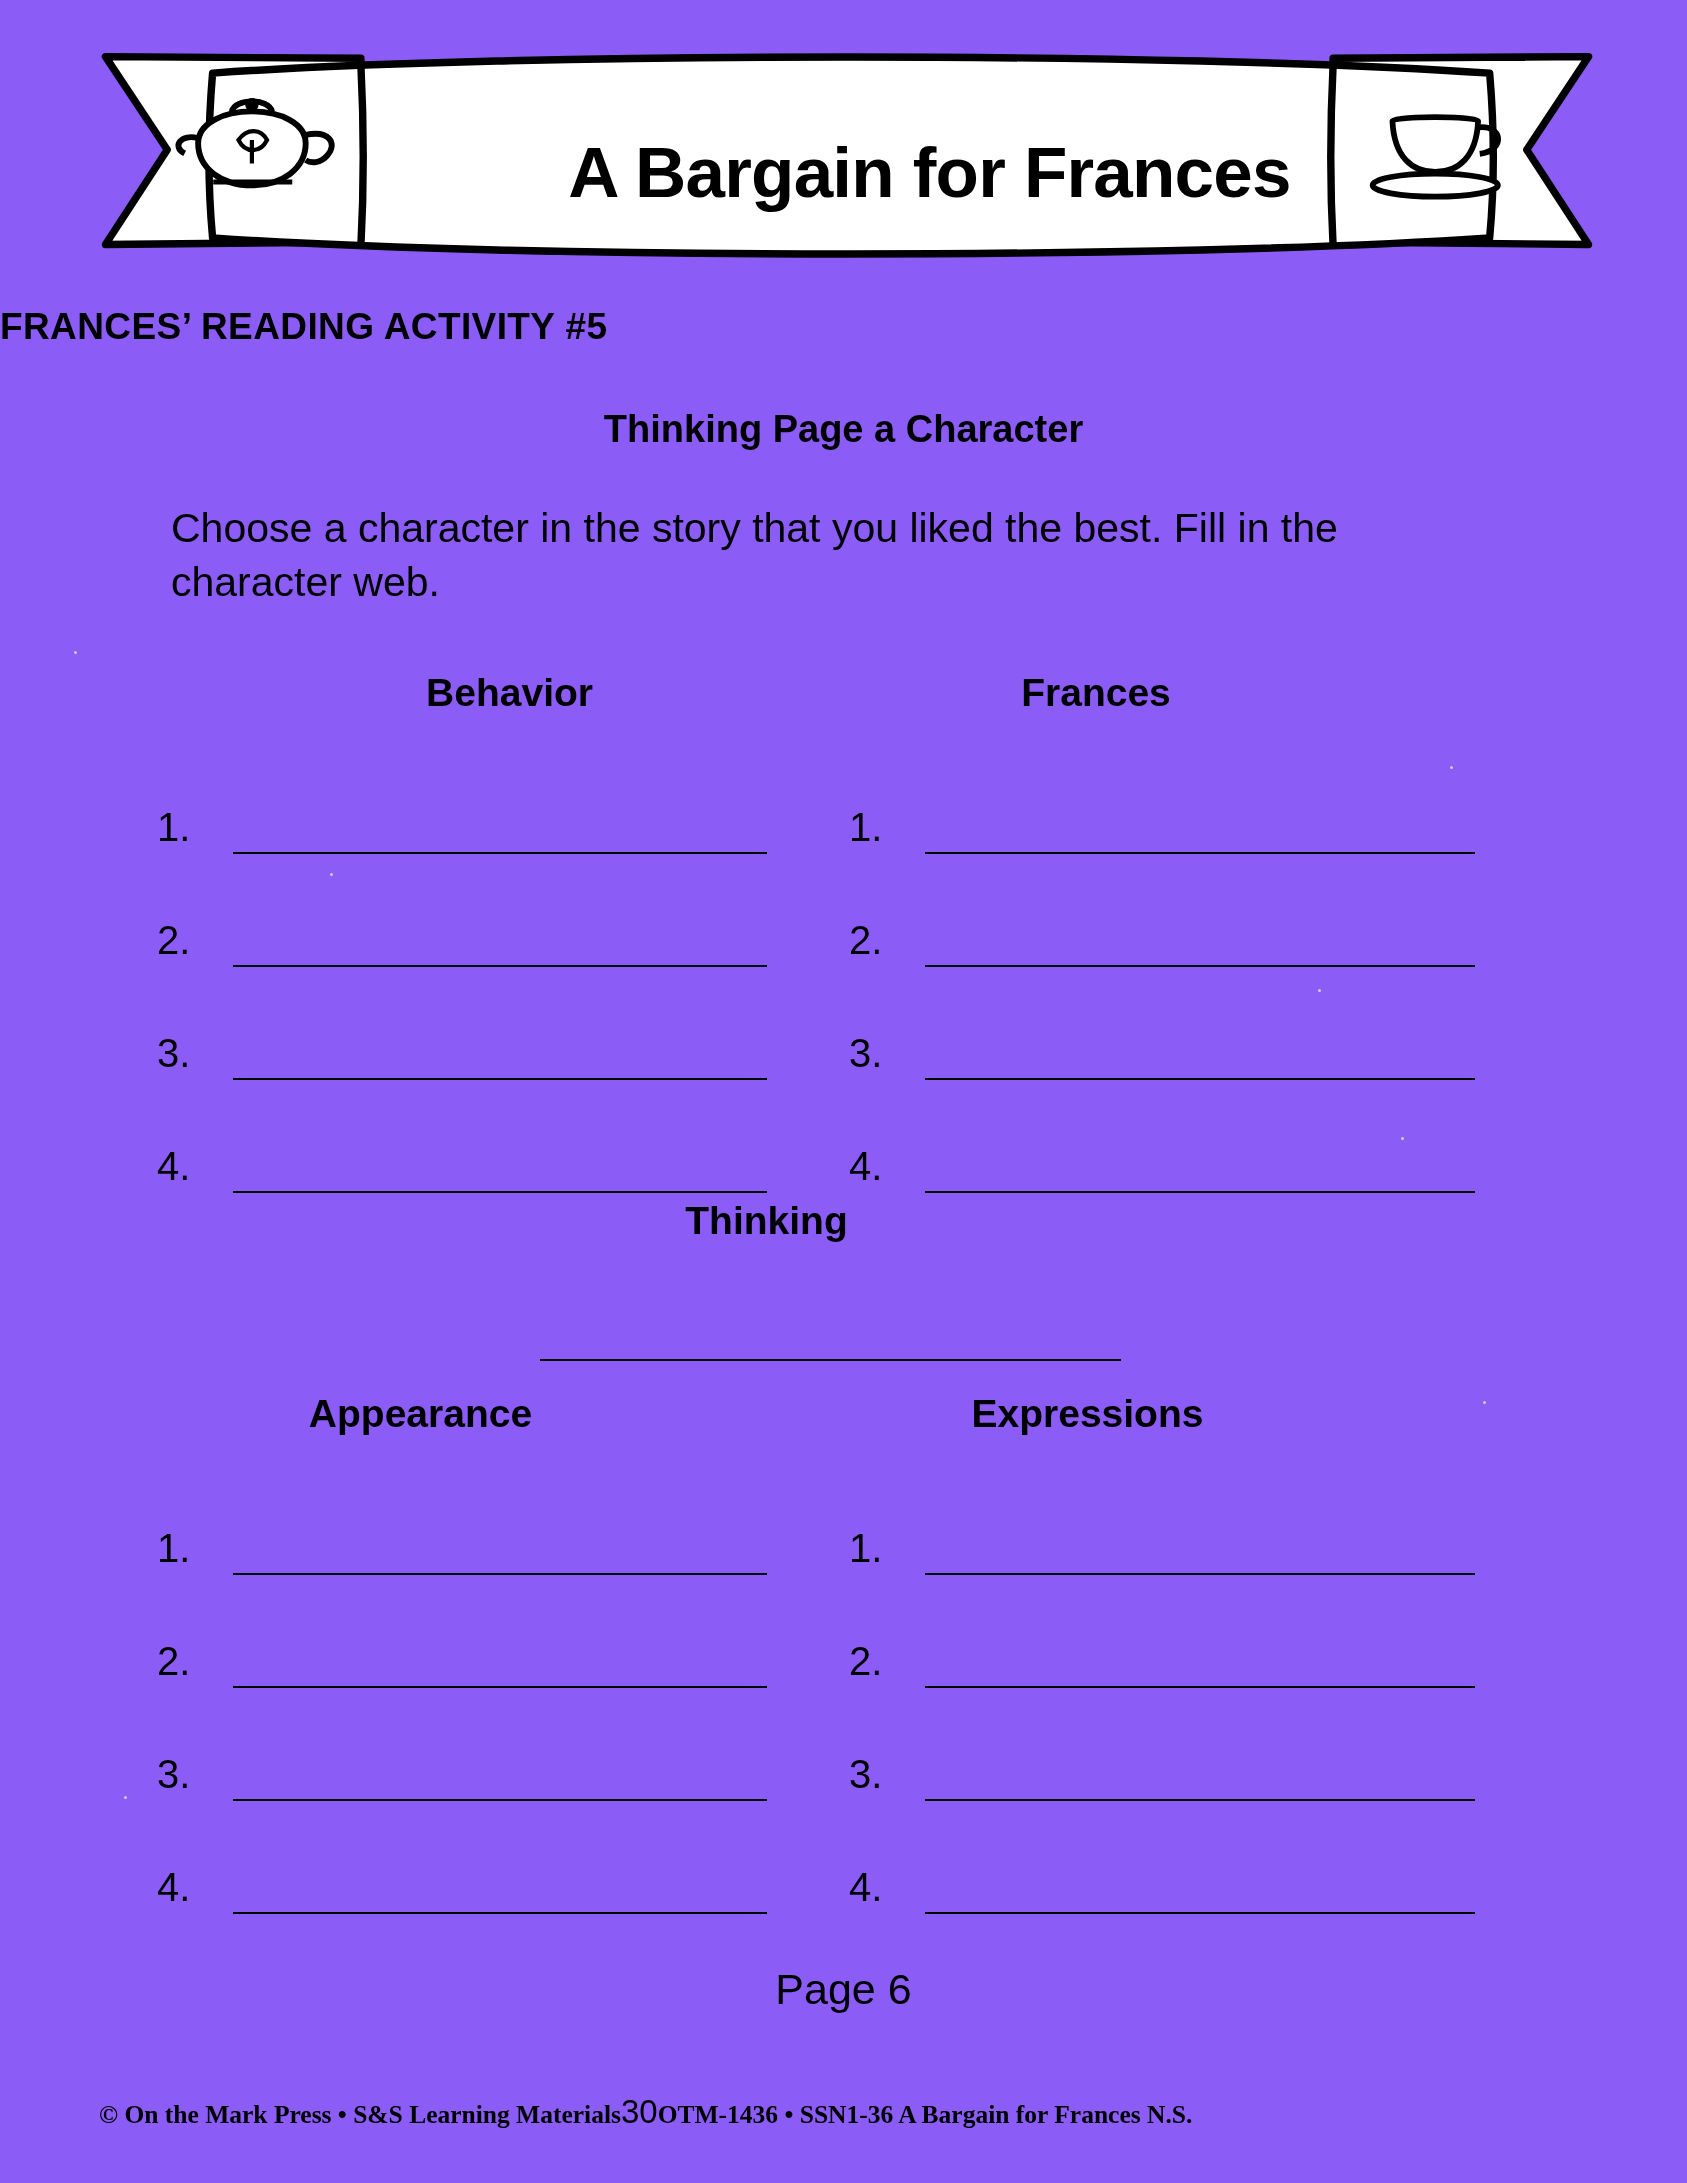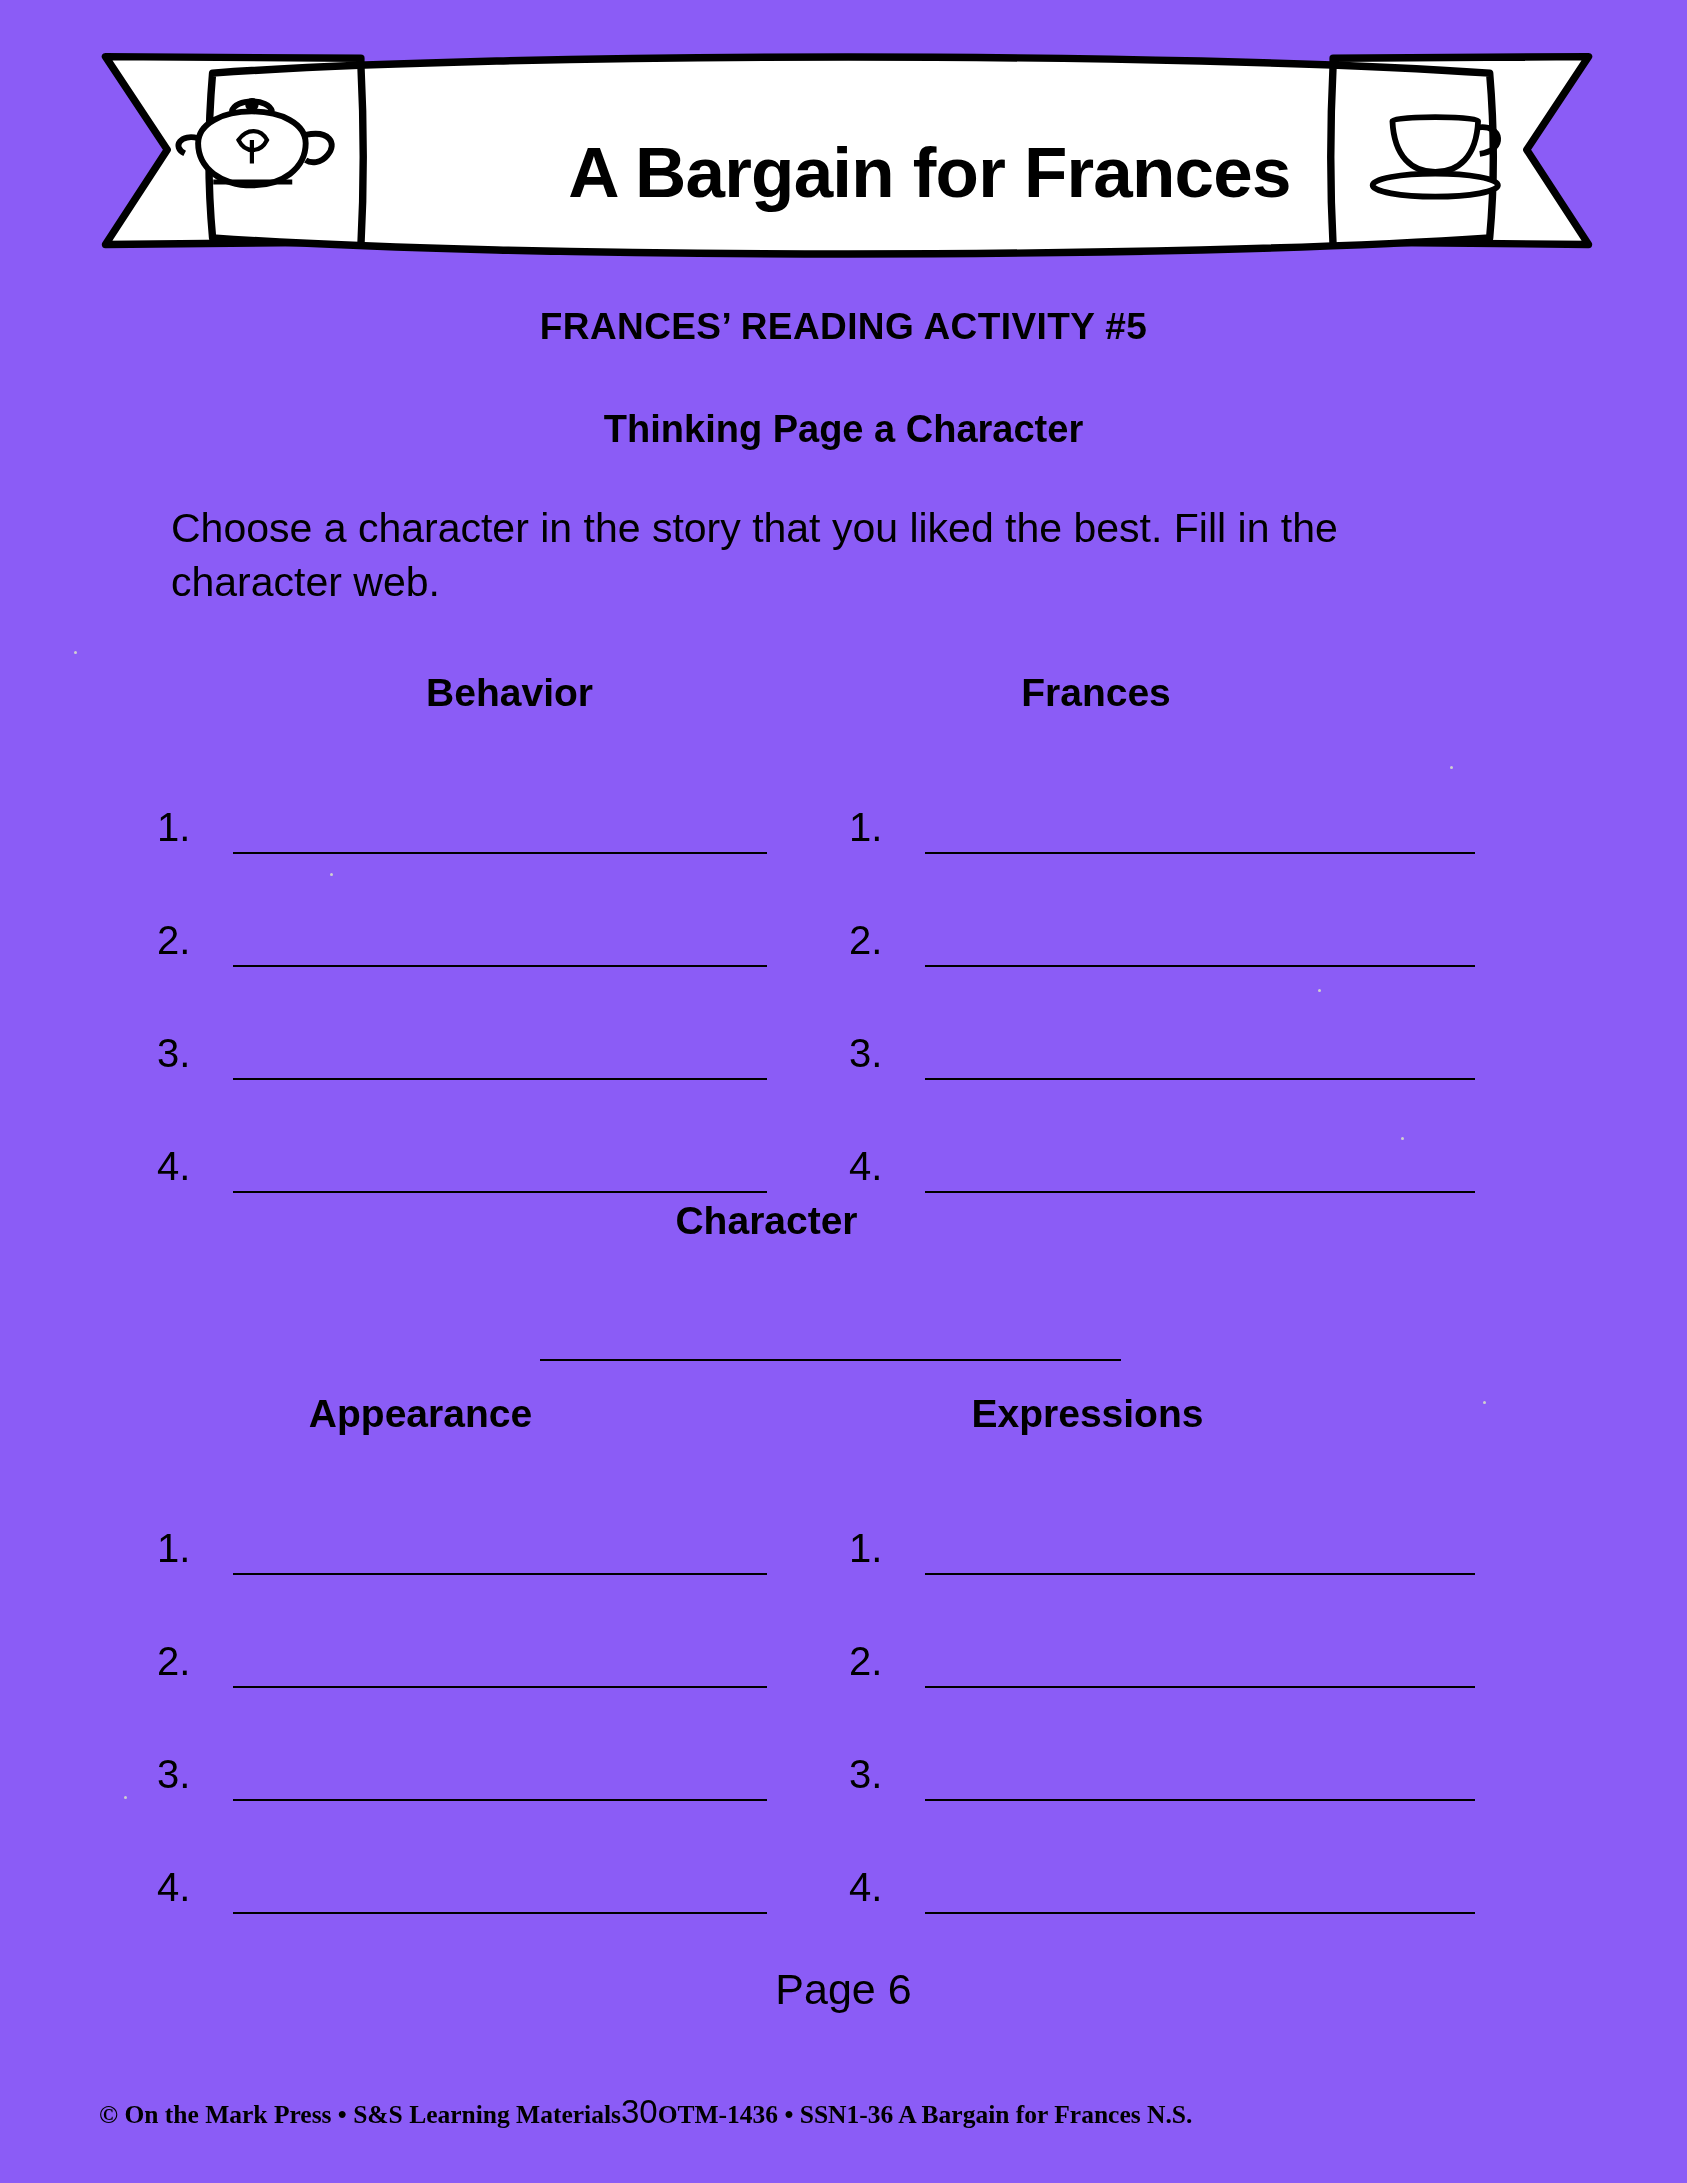--- a/index.html
+++ b/index.html
@@ -46,21 +46,21 @@
     letter-spacing: -0.8px;
     line-height: 1;
   }
 
   
   .activity-head {
     position: absolute;
     top: 306px;
     left: 0;
     width: 1687px;
-    text-align: center;
+    text-align: left;
     font-size: 37px;
     font-weight: bold;
     letter-spacing: 0.4px;
   }
   .subtitle {
     position: absolute;
     top: 408px;
     left: 0;
     width: 1687px;
     text-align: center;
@@ -237,21 +237,21 @@
     <div class="line-row">
       <span class="line-num">3.</span>
       <span class="blank"></span>
     </div>
     <div class="line-row">
       <span class="line-num">4.</span>
       <span class="blank"></span>
     </div>
   </div>
 
-  <div class="col-head" id="head-character">Character</div>
+  <div class="col-head" id="head-character">Thinking</div>
   <div class="character-blank"></div>
 
   <div class="col-head" id="head-appearance">Appearance</div>
   <div class="line-group" id="group-appearance">
     <div class="line-row">
       <span class="line-num">1.</span>
       <span class="blank"></span>
     </div>
     <div class="line-row">
       <span class="line-num">2.</span>

